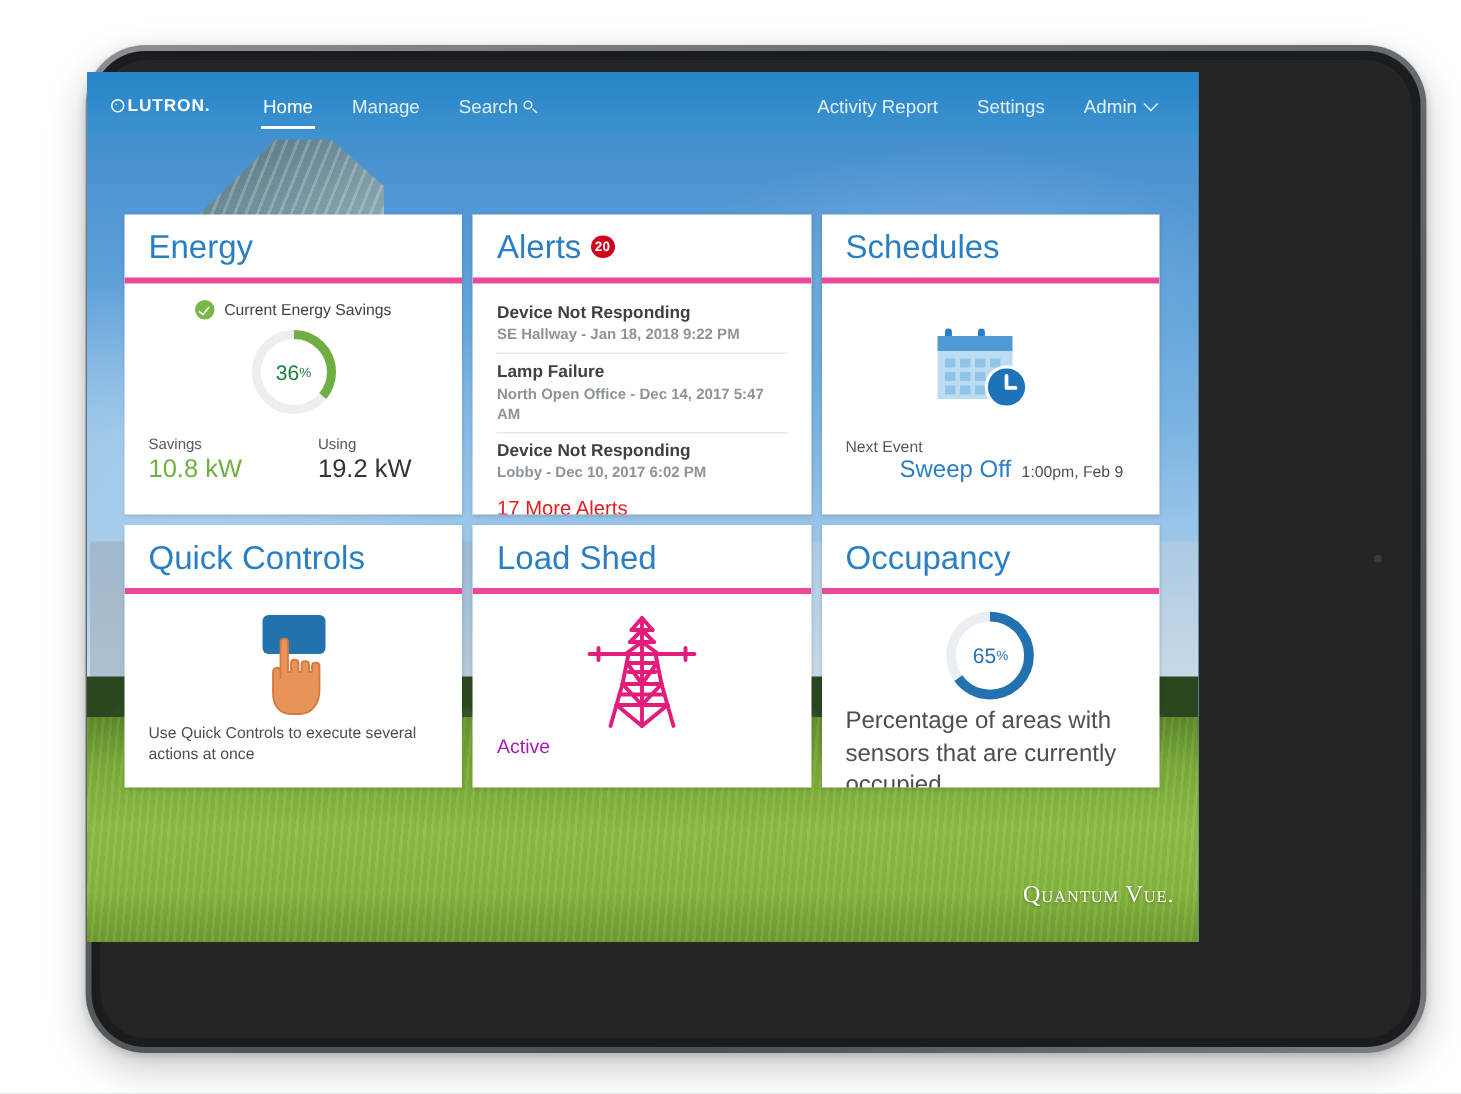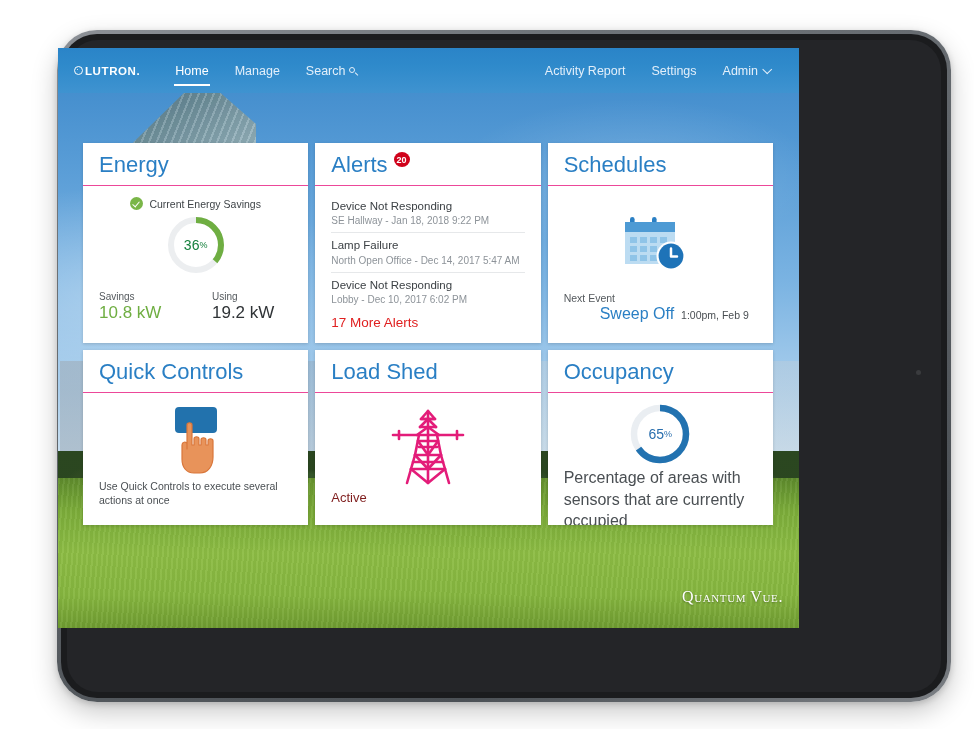--- a/index.html
+++ b/index.html
@@ -265,24 +265,24 @@
   }
   .card {
     background: #ffffff;
     display: flex;
     flex-direction: column;
     box-shadow: 0 1px 3px rgba(0,0,0,0.16);
     overflow: hidden;
   }
   .card-head {
     padding: 11px 16px 9px 16px;
-    border-bottom: 1px solid #ec4899;
+    border-bottom: 4px solid #ec4899;
     flex: 0 0 auto;
     display: flex;
-    align-items: flex-start;
+    align-items: center;
   }
   .card-title {
     color: #2a7fc4;
     font-size: 22px;
     font-weight: normal;
     line-height: 1;
   }
   .badge {
     background: #d0021b;
     color: #ffffff;
@@ -369,21 +369,21 @@
   .stat-label {
     font-size: 10px;
     color: #54595d;
     margin-bottom: 1px;
   }
   .stat-value { font-size: 17px; }
   .stat-value.green { color: #6fae42; }
   .stat-value.dark { color: #2f3336; }
 
   
-  .alert-list { display: flex; flex-direction: column; margin-top: -2px; }
+  .alert-list { display: flex; flex-direction: column; margin-top: -2px; font-weight: bold; }
   .alert-item {
     padding: 5px 0 5px 0;
     border-bottom: 1px solid #e6e8ea;
     cursor: pointer;
   }
   .alert-item:last-of-type { border-bottom: none; }
   .alert-title {
     font-size: 11.5px;
     color: #3c4145;
     line-height: 1.25;
@@ -447,21 +447,21 @@
 
   
   .ls-icon-wrap {
     flex: 1 1 auto;
     display: flex;
     align-items: center;
     justify-content: center;
   }
   .ls-status {
     font-size: 13px;
-    color: #7f1d1d;
+    color: #a21caf;
     margin-top: auto;
   }
 
   
   .occ-donut-wrap {
     flex: 1 1 auto;
     display: flex;
     align-items: center;
     justify-content: center;
     margin-top: -2px;

